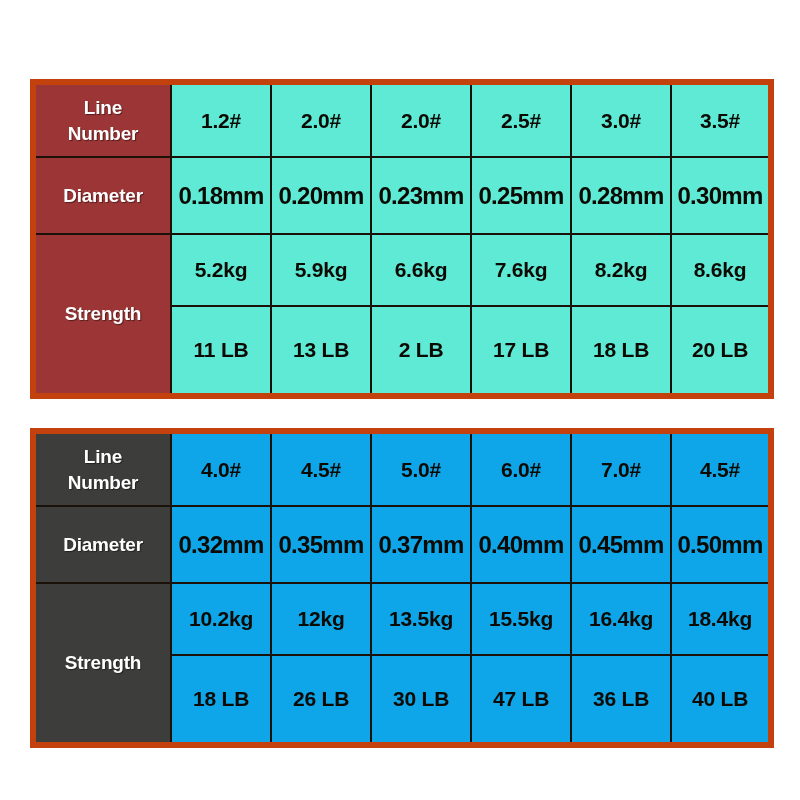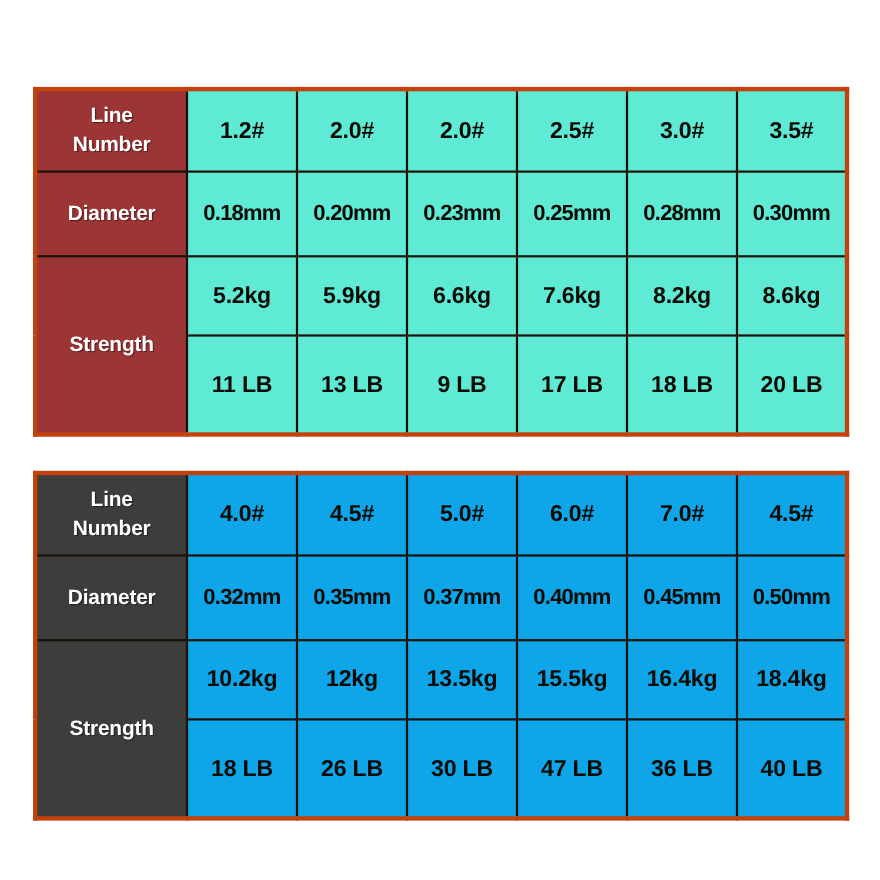--- a/index.html
+++ b/index.html
@@ -19,21 +19,21 @@
     width: 800px;
     height: 800px;
     background: #ffffff;
   }
 
   
   .spec-table {
     position: absolute;
     border-collapse: collapse;
     table-layout: fixed;
-    border: 4px solid #c2410c;
+    border: 6px solid #c2410c;
   }
   .spec-table td {
     border: 2px solid #1a1208;
     text-align: center;
     vertical-align: middle;
     padding: 0;
     font-weight: bold;
     letter-spacing: -0.2px;
   }
 
@@ -45,21 +45,21 @@
     text-shadow: 1px 1px 1px rgba(0,0,0,0.45);
   }
   .rowlabel .lbl-line { display: block; }
 
   
   .valcell {
     color: #0c0a04;
     font-size: 21px;
   }
   .valcell.small {
-    font-size: 20px;
+    font-size: 24px;
     letter-spacing: -0.7px;
   }
 
   
   #table-yellow {
     left: 30px;
     top: 79px;
     width: 740px;
   }
   #table-yellow .rowlabel { background: #9C3535; }
@@ -124,21 +124,21 @@
         <td class="valcell">5.2kg</td>
         <td class="valcell">5.9kg</td>
         <td class="valcell">6.6kg</td>
         <td class="valcell">7.6kg</td>
         <td class="valcell">8.2kg</td>
         <td class="valcell">8.6kg</td>
       </tr>
       <tr class="r-s2">
         <td class="valcell">11 LB</td>
         <td class="valcell">13 LB</td>
-        <td class="valcell">9 LB</td>
+        <td class="valcell">2 LB</td>
         <td class="valcell">17 LB</td>
         <td class="valcell">18 LB</td>
         <td class="valcell">20 LB</td>
       </tr>
     </tbody>
   </table>
 
   <table id="table-orange" class="spec-table">
     <colgroup>
       <col class="c-label">

